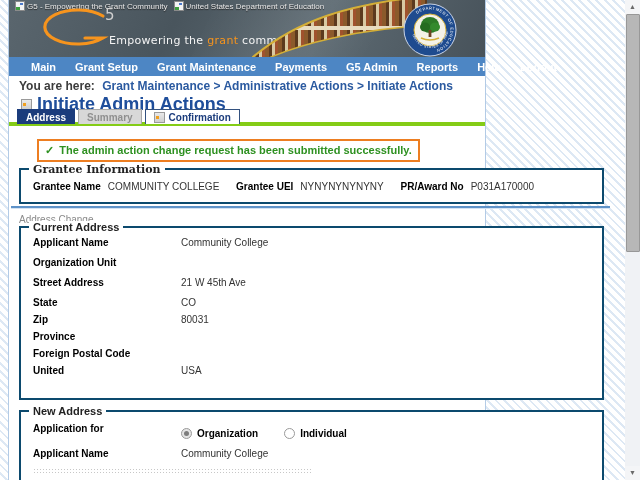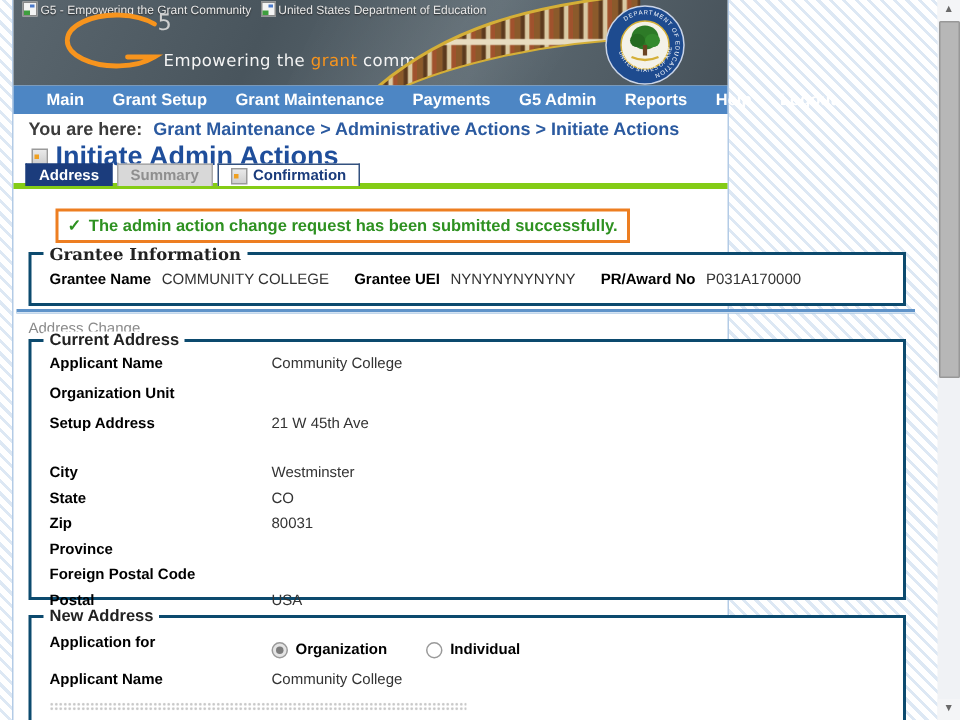--- a/index.html
+++ b/index.html
@@ -206,45 +206,41 @@
       <div class="rows">
         <div class="frow r0">
           <span class="lbl">Applicant Name</span>
           <span class="val">Community College</span>
         </div>
         <div class="frow r1">
           <span class="lbl">Organization Unit</span>
           <span class="val"></span>
         </div>
         <div class="frow r2">
-          <span class="lbl">Setup Address</span>
+          <span class="lbl">Street Address</span>
           <span class="val">21 W 45th Ave</span>
-        </div>
-        <div class="frow gap-top">
-          <span class="lbl">City</span>
-          <span class="val">Westminster</span>
         </div>
         <div class="frow">
           <span class="lbl">State</span>
           <span class="val">CO</span>
         </div>
         <div class="frow">
           <span class="lbl">Zip</span>
           <span class="val">80031</span>
         </div>
         <div class="frow">
           <span class="lbl">Province</span>
           <span class="val"></span>
         </div>
         <div class="frow">
           <span class="lbl">Foreign Postal Code</span>
           <span class="val"></span>
         </div>
         <div class="frow">
-          <span class="lbl">Postal</span>
+          <span class="lbl">United</span>
           <span class="val">USA</span>
         </div>
       </div>
     </div>
 
     <div class="fieldset fs-new">
       <span class="legend">New Address</span>
       <div class="rows">
         <div class="radio-row">
           <span class="lbl">Application for</span>

